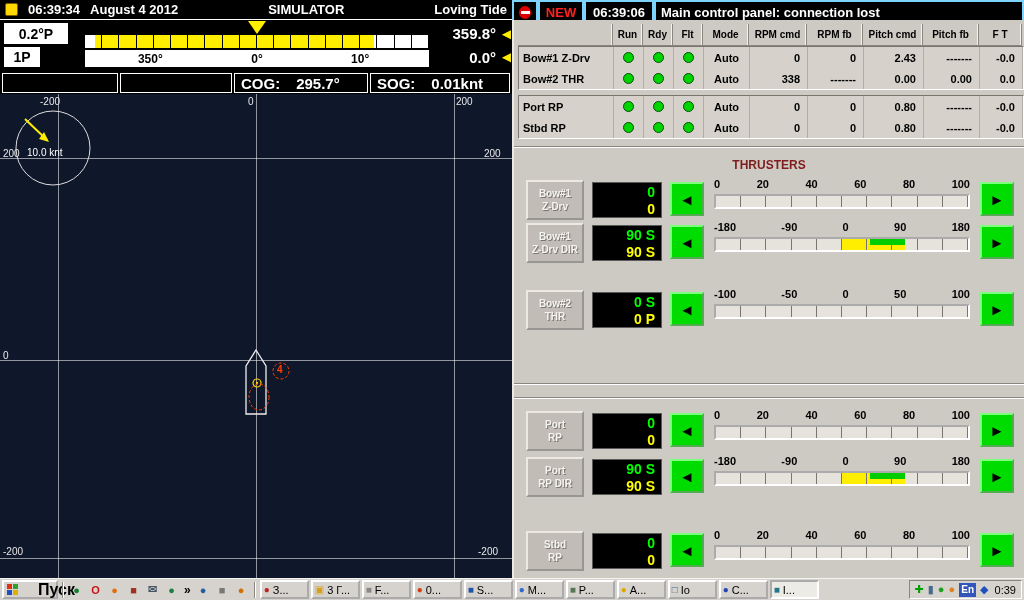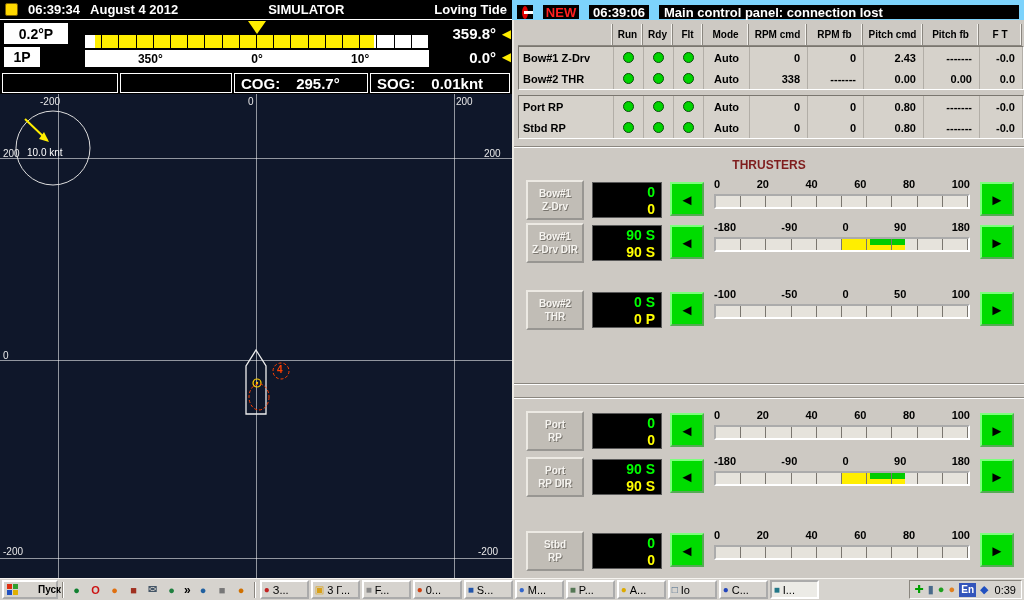--- a/index.html
+++ b/index.html
@@ -6,21 +6,21 @@
   html,body{width:1024px;height:600px;background:#000;}
   .screen{position:relative;width:1024px;height:600px;background:#000;overflow:hidden;}
   .abs{position:absolute;}
 
   
   .topbar-left{left:0;top:0;width:512px;height:20px;background:#000;border-bottom:1px solid #fff;
     display:flex;align-items:center;gap:10px;color:#fff;font-weight:bold;font-size:13px;padding:0 5px;}
   .alarm-glyph{width:13px;height:13px;background:#ffd800;border:1px solid #7d6000;border-radius:2px;flex:0 0 auto;}
   .topbar-left .mode{margin:0 auto;}
   .topbar-right{left:512px;top:0;width:512px;height:20px;background:#000;display:flex;}
-  .seg{border:5px solid #7dd3fc;height:24px;display:flex;align-items:center;justify-content:center;
+  .seg{border:2px solid #7dd3fc;height:24px;display:flex;align-items:center;justify-content:center;
     padding:0 5px;color:#fff;font-weight:bold;font-size:13px;white-space:nowrap;}
   .seg.icon-seg{width:26px;flex:0 0 auto;}
   .seg.new{color:#ff2020;width:46px;flex:0 0 auto;}
   .seg.atime{width:70px;flex:0 0 auto;}
   .seg.msg{flex:1;justify-content:flex-start;}
   .noentry{width:13px;height:13px;border-radius:50%;background:#e00000;position:relative;}
   .noentry::after{content:"";position:absolute;left:2px;top:5px;width:9px;height:3px;background:#fff;}
 
   
   .heading{left:0;top:20px;width:512px;height:52px;background:#000;}
@@ -88,21 +88,21 @@
   .sbar{position:relative;margin-top:2px;height:15px;background:#e6e3dc;border:2px inset #fff;overflow:hidden;}
   .ticks{position:absolute;inset:0;background:repeating-linear-gradient(to right,
     transparent 0,transparent calc(10% - 1px),#7a766f calc(10% - 1px),#7a766f 10%);}
   .band-y{position:absolute;left:50%;width:25%;top:0;height:100%;background:#ffee00;}
   .band-g{position:absolute;left:61%;width:14%;top:0;height:55%;background:#00cc00;}
 
   
   .taskbar{left:0;top:578px;width:1024px;height:22px;background:#d6d3ce;border-top:1px solid #f6f4f0;
     display:flex;align-items:center;padding:0 2px;gap:2px;}
   .startbtn{width:56px;height:19px;background:#d6d3ce;border:2px outset #fff;display:flex;align-items:center;
-    gap:20px;font-weight:bold;font-size:10px;padding:0 3px;cursor:default;}
+    gap:20px;font-weight:bold;font-size:16px;padding:0 3px;cursor:default;}
   .winflag{width:13px;height:12px;display:grid;grid-template-columns:5px 5px;grid-template-rows:5px 5px;gap:1px;}
   .winflag i:nth-child(1){background:#e03010;}
   .winflag i:nth-child(2){background:#30a030;}
   .winflag i:nth-child(3){background:#2050c0;}
   .winflag i:nth-child(4){background:#e0b000;}
   .qlicon{width:17px;height:17px;display:flex;align-items:center;justify-content:center;font-size:11px;font-weight:bold;}
   .chev{font-size:12px;font-weight:bold;padding:0 2px;}
   .tdiv{width:2px;height:16px;border-left:1px solid #8a867f;border-right:1px solid #fff;margin:0 2px;}
   .taskbtn{width:49px;height:19px;background:#d6d3ce;border:2px outset #fff;display:flex;align-items:center;
     gap:3px;font-size:11px;padding:0 2px;overflow:hidden;white-space:nowrap;cursor:default;}

